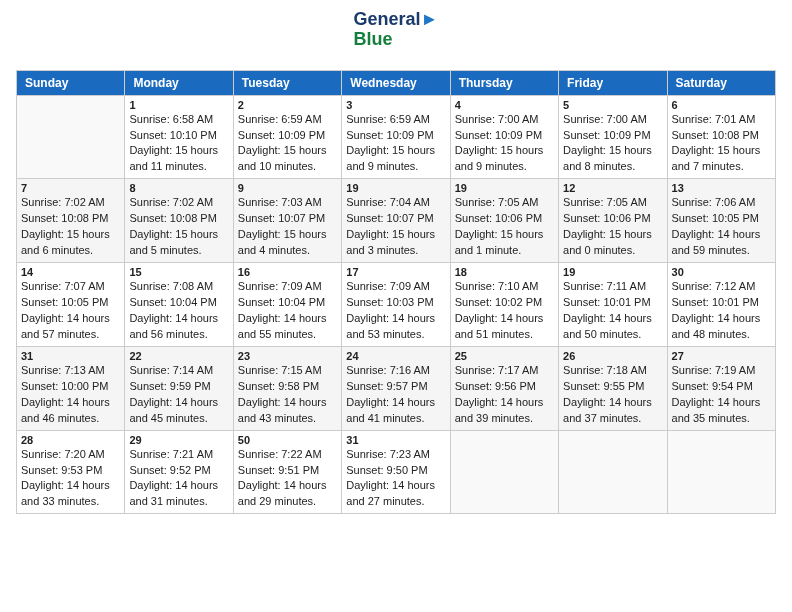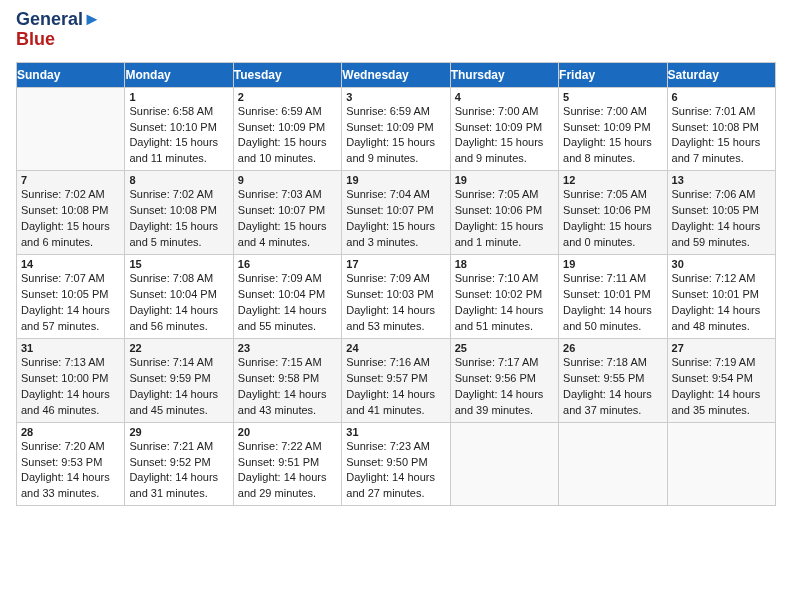--- a/index.html
+++ b/index.html
@@ -9,23 +9,23 @@
       width: 792px;
       height: 612px;
       overflow: hidden;
     }
     .container {
       width: 792px;
       padding: 10px 16px 10px 16px;
     }
     .header-row {
       display: flex;
-      justify-content: flex-start;
+      justify-content: center;
       align-items: flex-start;
-      margin-bottom: 12px;
+      margin-bottom: 20px;
     }
     .logo {
       display: flex;
       align-items: center;
     }
     .logo-text {
       font-size: 18px;
       font-weight: bold;
       color: #1a3a6b;
       line-height: 1.1;
@@ -50,21 +50,21 @@
     table {
       width: 100%;
       border-collapse: collapse;
       table-layout: fixed;
     }
     thead tr th {
       background: #1a6bbf;
       color: #fff;
       font-size: 12px;
       font-weight: bold;
-      padding: 5px 0;
+      padding: 5px 8px;
       text-align: left;
       border: 1px solid #ccc;
     }
     tbody tr td {
       border: 1px solid #ccc;
       vertical-align: top;
       padding: 3px 4px;
       font-size: 9.5px;
       color: #222;
       height: 82px;
@@ -92,21 +92,21 @@
 </head>
 <body>
 
 <div class="container">
   <div class="header-row">
     <div class="logo">
       <div>
         <div style="display:flex;align-items:center;">
           <span class="logo-text">General<span>►</span></span>
         </div>
-        <div style="font-size:18px;font-weight:bold;color:#b91c1c;line-height:1.1;">Blue</div>
+        <div style="font-size:18px;font-weight:bold;color:#15803d;line-height:1.1;">Blue</div>
       </div>
     </div>
     <div class="title-block">
       <div class="month-title"></div>
       <div class="location"></div>
     </div>
   </div>
 
   <table>
     <thead>
@@ -241,21 +241,21 @@
         <tr>
           <td>
             <span class="day-num">28</span>
             <div class="day-info">Sunrise: 7:20 AM<br>Sunset: 9:53 PM<br>Daylight: 14 hours<br>and 33 minutes.</div>
           </td>
           <td>
             <span class="day-num">29</span>
             <div class="day-info">Sunrise: 7:21 AM<br>Sunset: 9:52 PM<br>Daylight: 14 hours<br>and 31 minutes.</div>
           </td>
           <td>
-            <span class="day-num">20</span>
+            <span class="day-num">50</span>
             <div class="day-info">Sunrise: 7:22 AM<br>Sunset: 9:51 PM<br>Daylight: 14 hours<br>and 29 minutes.</div>
           </td>
           <td>
             <span class="day-num">31</span>
             <div class="day-info">Sunrise: 7:23 AM<br>Sunset: 9:50 PM<br>Daylight: 14 hours<br>and 27 minutes.</div>
           </td>
           <td class="empty-cell"></td>
           <td class="empty-cell"></td>
           <td class="empty-cell"></td>
         </tr>

